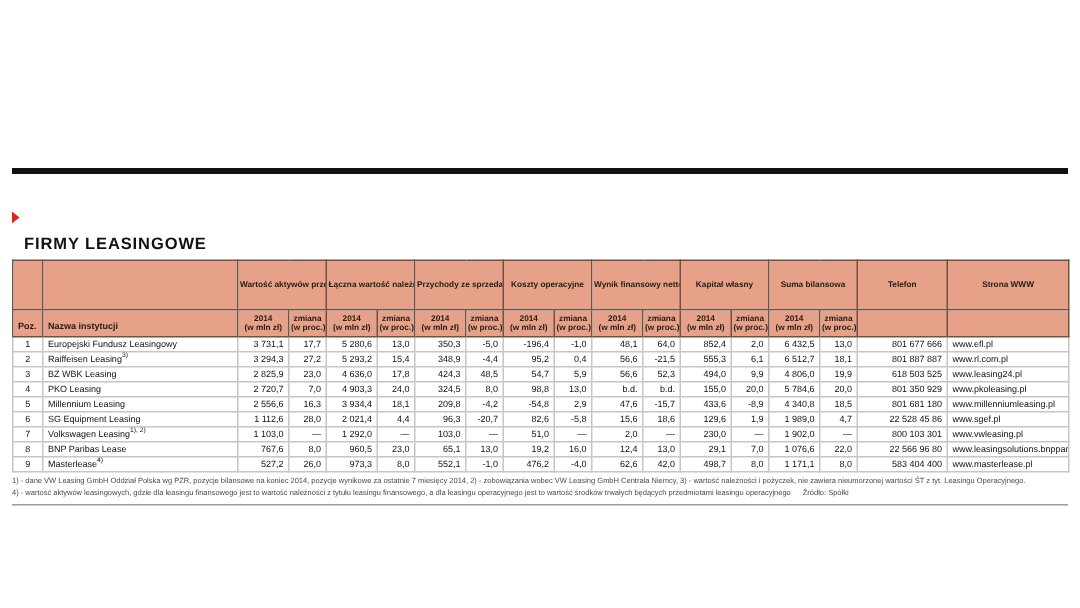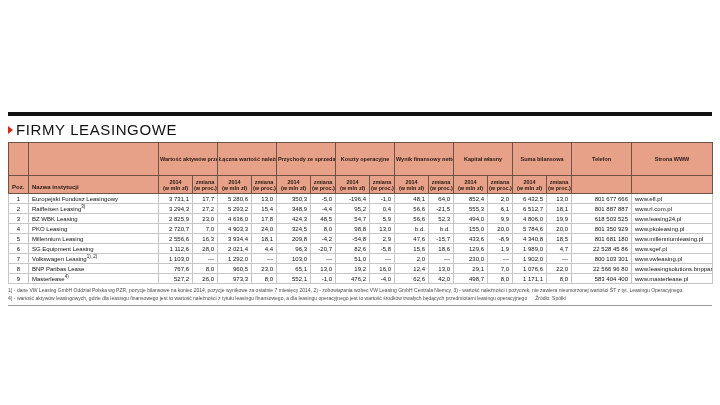--- a/index.html
+++ b/index.html
@@ -2,21 +2,21 @@
 <html><head>
 <meta charset="utf-8">
 <style>
   html,body{margin:0;padding:0;background:#fff;}
   .page{position:relative;width:720px;height:405px;background:#ffffff;overflow:hidden;
         font-family:"Liberation Sans","DejaVu Sans",sans-serif;color:#111;}
   .block{position:absolute;left:8px;top:112px;width:704px;}
   .top-rule{height:4px;background:#121212;margin-bottom:3px;}
   .title-row{display:flex;align-items:center;gap:3px;padding:2px 0 4px 0;}
   .bullet{width:0;height:0;border-left:5px solid #d8281e;border-top:4px solid transparent;border-bottom:4px solid transparent;}
-  .title{font-size:15px;font-weight:normal;letter-spacing:0.6px;color:#121212;}
+  .title{font-size:11px;font-weight:bold;letter-spacing:0.6px;color:#121212;margin-top:36px;}
   table{width:704px;border-collapse:collapse;table-layout:fixed;}
   th,td{margin:0;overflow:hidden;white-space:nowrap;}
   
   thead th{background:#e8a189;border:1px solid #6d5246;font-weight:bold;color:#241a14;}
   tr.ghead th{font-size:5.5px;line-height:1.15;text-align:center;vertical-align:middle;padding:2px 1px;height:28px;}
   tr.shead th{font-size:5.5px;line-height:1.1;text-align:center;vertical-align:bottom;padding:2px 1px;height:13px;}
   tr.shead th.h-poz,tr.shead th.h-name{text-align:left;padding-left:3px;font-size:6px;}
   .sub-line{display:block;}
   
   tbody td{background:#fff;border:1px solid #c6c6c6;font-size:6px;line-height:1;padding:1.5px 3px;height:6px;text-align:right;}

